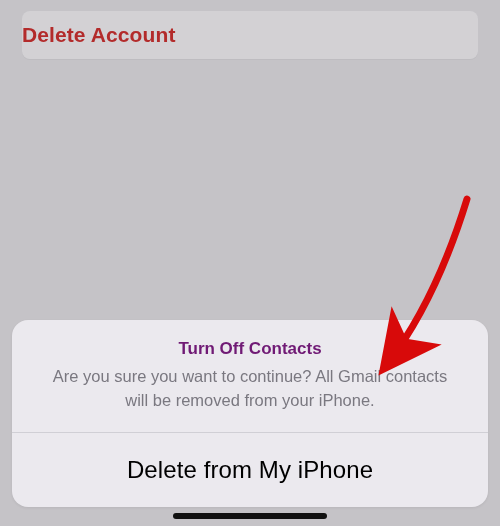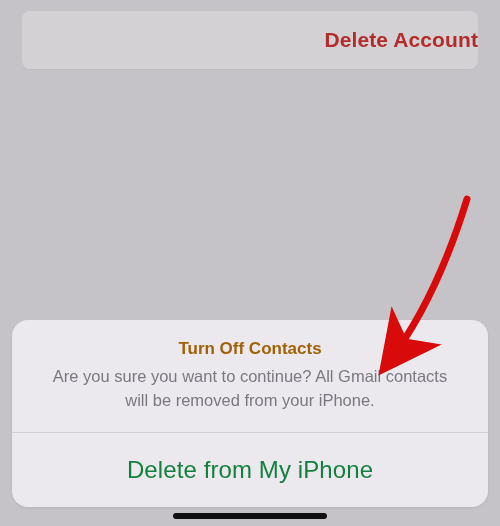--- a/index.html
+++ b/index.html
@@ -13,27 +13,27 @@
     .screen {
       width: 500px;
       height: 526px;
       position: relative;
     }
     .delete-account-btn {
       position: absolute;
       top: 11px;
       left: 22px;
       width: 456px;
-      height: 58px;
+      height: 48px;
       border-radius: 8px;
       background: rgba(255,255,255,0.24);
       box-shadow: 0 1px 0 rgba(0,0,0,0.03);
       display: flex;
       align-items: center;
-      justify-content: flex-end;
+      justify-content: flex-start;
     }
     .delete-account-btn span {
       color: #b32b2b;
       font-size: 21px;
       font-weight: 600;
       letter-spacing: 0.1px;
     }
     .action-sheet {
       position: absolute;
       left: 12px;
@@ -44,21 +44,21 @@
       background: #ebe9ee;
       border-radius: 16px;
       overflow: hidden;
       box-shadow: 0 1px 3px rgba(0,0,0,0.07);
     }
     .sheet-header {
       padding: 19px 30px 20px 30px;
       text-align: center;
     }
     .sheet-title {
-      color: #a16207;
+      color: #701a75;
       font-size: 17px;
       font-weight: 700;
       margin-bottom: 6px;
     }
     .sheet-desc {
       color: #7a7880;
       font-size: 16.5px;
       line-height: 1.42;
       font-weight: 400;
     }
@@ -66,21 +66,21 @@
       height: 1px;
       background: #d0cfd5;
     }
     .sheet-action-destructive {
       height: 74px;
       display: flex;
       align-items: center;
       justify-content: center;
     }
     .sheet-action-destructive span {
-      color: #15803d;
+      color: #000000;
       font-size: 24px;
       font-weight: 500;
       letter-spacing: 0.1px;
     }
     .cancel-card {
       margin-top: 9px;
       background: #ffffff;
       border-radius: 16px;
       height: 73px;
       display: flex;

